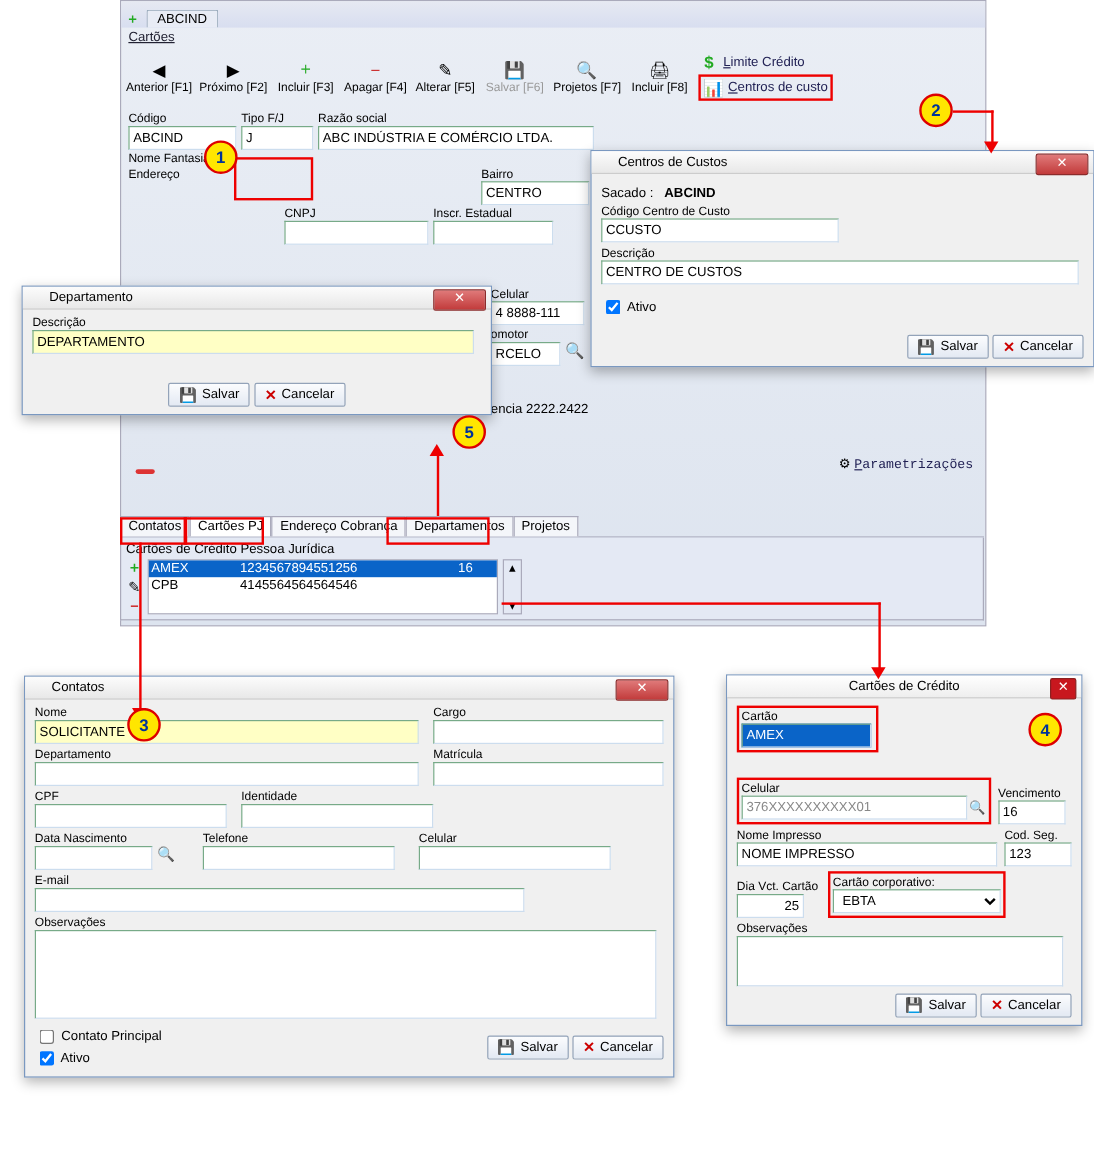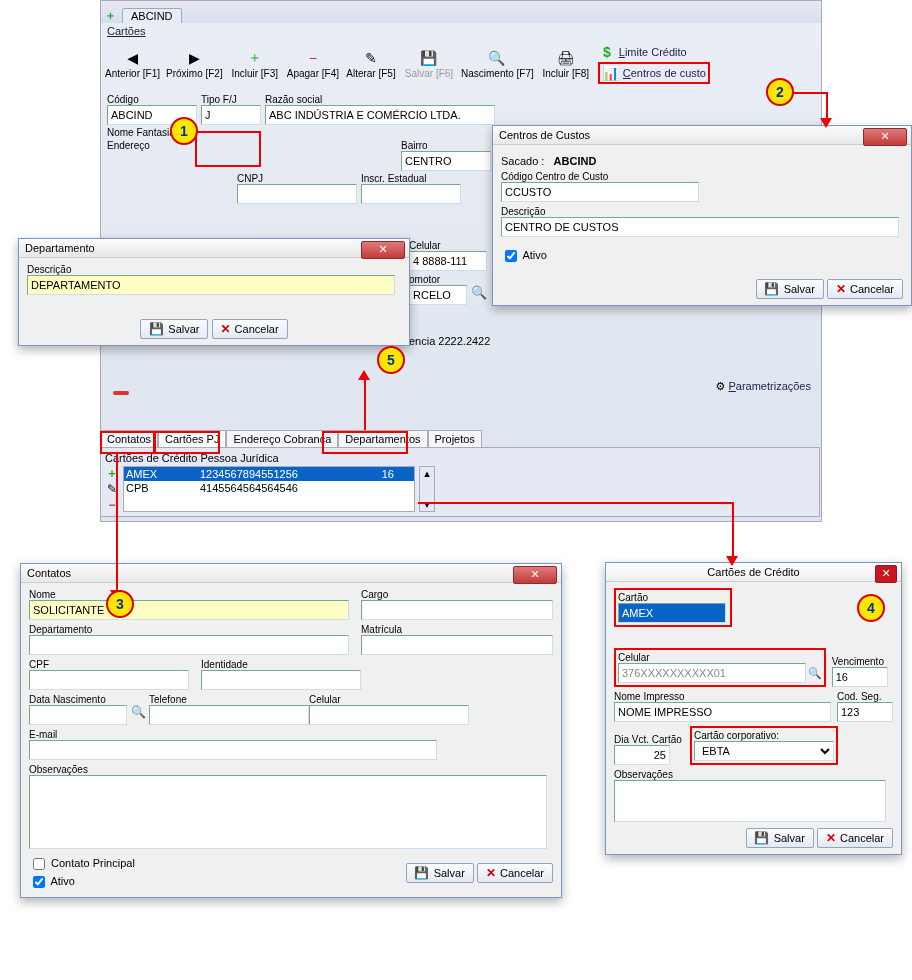--- a/index.html
+++ b/index.html
@@ -134,21 +134,21 @@
 .dialog {
   position: absolute;
   border: 1px solid #5a6;
   border-color: #7a98c0;
   background: #f0f0f0;
   box-shadow: 0 4px 10px rgba(0,0,0,0.3);
   z-index: 10;
 }
 .dialog-title {
   background: linear-gradient(#fcfcfc, #e8e8e8);
-  padding: 3px 6px;
+  padding: 3px 22px;
   font-size: 11px;
   position: relative;
   border-bottom: 1px solid #ccc;
 }
 .dialog-title.red {
   background: linear-gradient(#fff, #eee);
   color: #000;
 }
 .close-x {
   position: absolute; right: 4px; top: 2px;
@@ -173,21 +173,21 @@
 }
 .btn .bi { font-size: 12px; }
 .bi-save { color: #2a5cd6; }
 .bi-cancel { color: #c00; font-weight: bold; }
 .checkbox { width: 12px; height: 12px; vertical-align: middle; }
 .dlabel { font-size: 10px; color: #000; display: block; }
 .dinput { border: 1px solid #7a8;border-color:#7a8 #cde #cde #7a8; background:#fff; padding:1px 3px; font-size:11px; height:16px; }
 .dinput.yellow { background: #ffffc5; }
 .dinput.sel { background: #0a64c8; color:#fff; }
 select.dinput { height: 20px; }
-.param-link { color: #225; font-size: 11px; }
+.param-link { color: #225; font-size: 11px; font-family: Liberation Mono, monospace; }
 .textarea { border:1px solid #7a8;border-color:#7a8 #cde #cde #7a8; background:#fff; }
 .u { text-decoration: underline; }
 </style>
 </head>
 <body>
 
 <div class="main-window">
   <div class="tab-strip">
     <span class="plus">＋</span>
     <div class="tab active">ABCIND</div>
@@ -214,21 +214,21 @@
     <div class="tool">
       <span class="tool-icon">✎</span>
       <span>Alterar [F5]</span>
     </div>
     <div class="tool tool-disabled">
       <span class="tool-icon">💾</span>
       <span>Salvar [F6]</span>
     </div>
     <div class="tool">
       <span class="tool-icon">🔍</span>
-      <span>Nascimento [F7]</span>
+      <span>Projetos [F7]</span>
     </div>
     <div class="tool">
       <span class="tool-icon">🖨</span>
       <span>Incluir [F8]</span>
     </div>
     <div style="display:flex;flex-direction:column;gap:1px;">
       <div class="tool tool-link">
         <span class="tool-icon" style="color:#2a2;font-weight:bold">$</span>
         <span><span class="u">L</span>imite Crédito</span>
       </div>
@@ -422,21 +422,21 @@
     <div class="inline-row" style="gap:12px;margin-top:4px">
       <div class="col" style="width:160px">
         <span class="dlabel">CPF</span>
         <input class="dinput" style="">
       </div>
       <div class="col" style="width:160px">
         <span class="dlabel">Identidade</span>
         <input class="dinput" style="">
       </div>
     </div>
-    <div class="inline-row" style="gap:0;margin-top:4px">
+    <div class="inline-row" style="gap:20px;margin-top:4px">
       <div class="col" style="width:120px">
         <span class="dlabel">Data Nascimento</span>
         <div class="inline-row">
           <input class="dinput" style="width: 90px;">
           <span style="font-size:12px">🔍</span>
         </div>
       </div>
       <div class="col" style="width:160px">
         <span class="dlabel">Telefone</span>
         <input class="dinput" style="">

